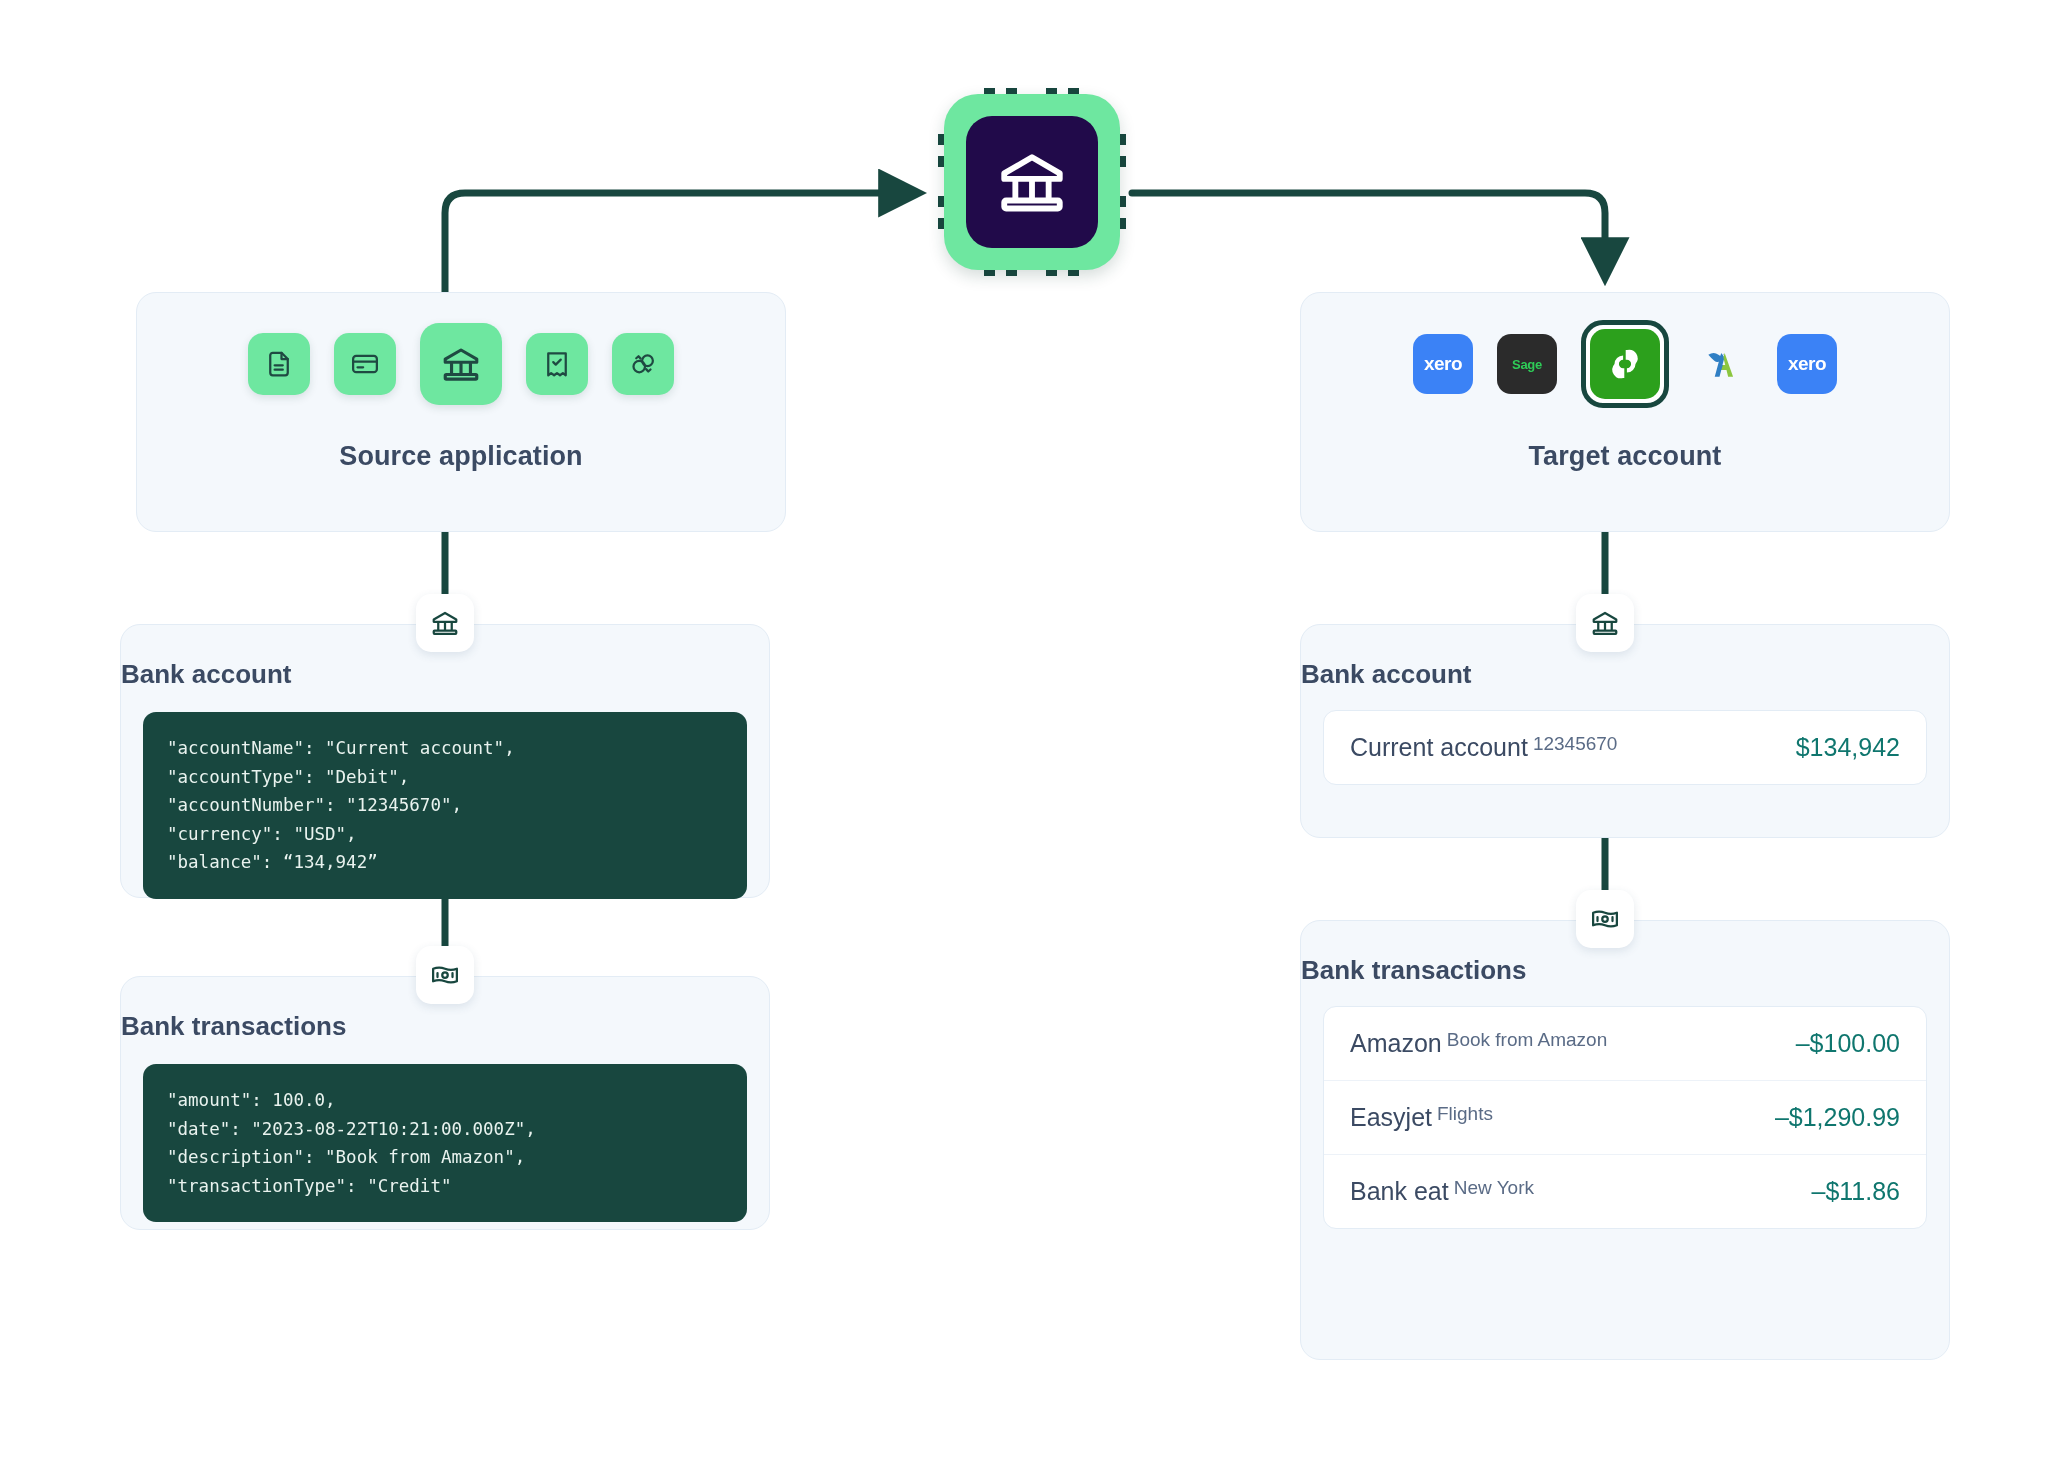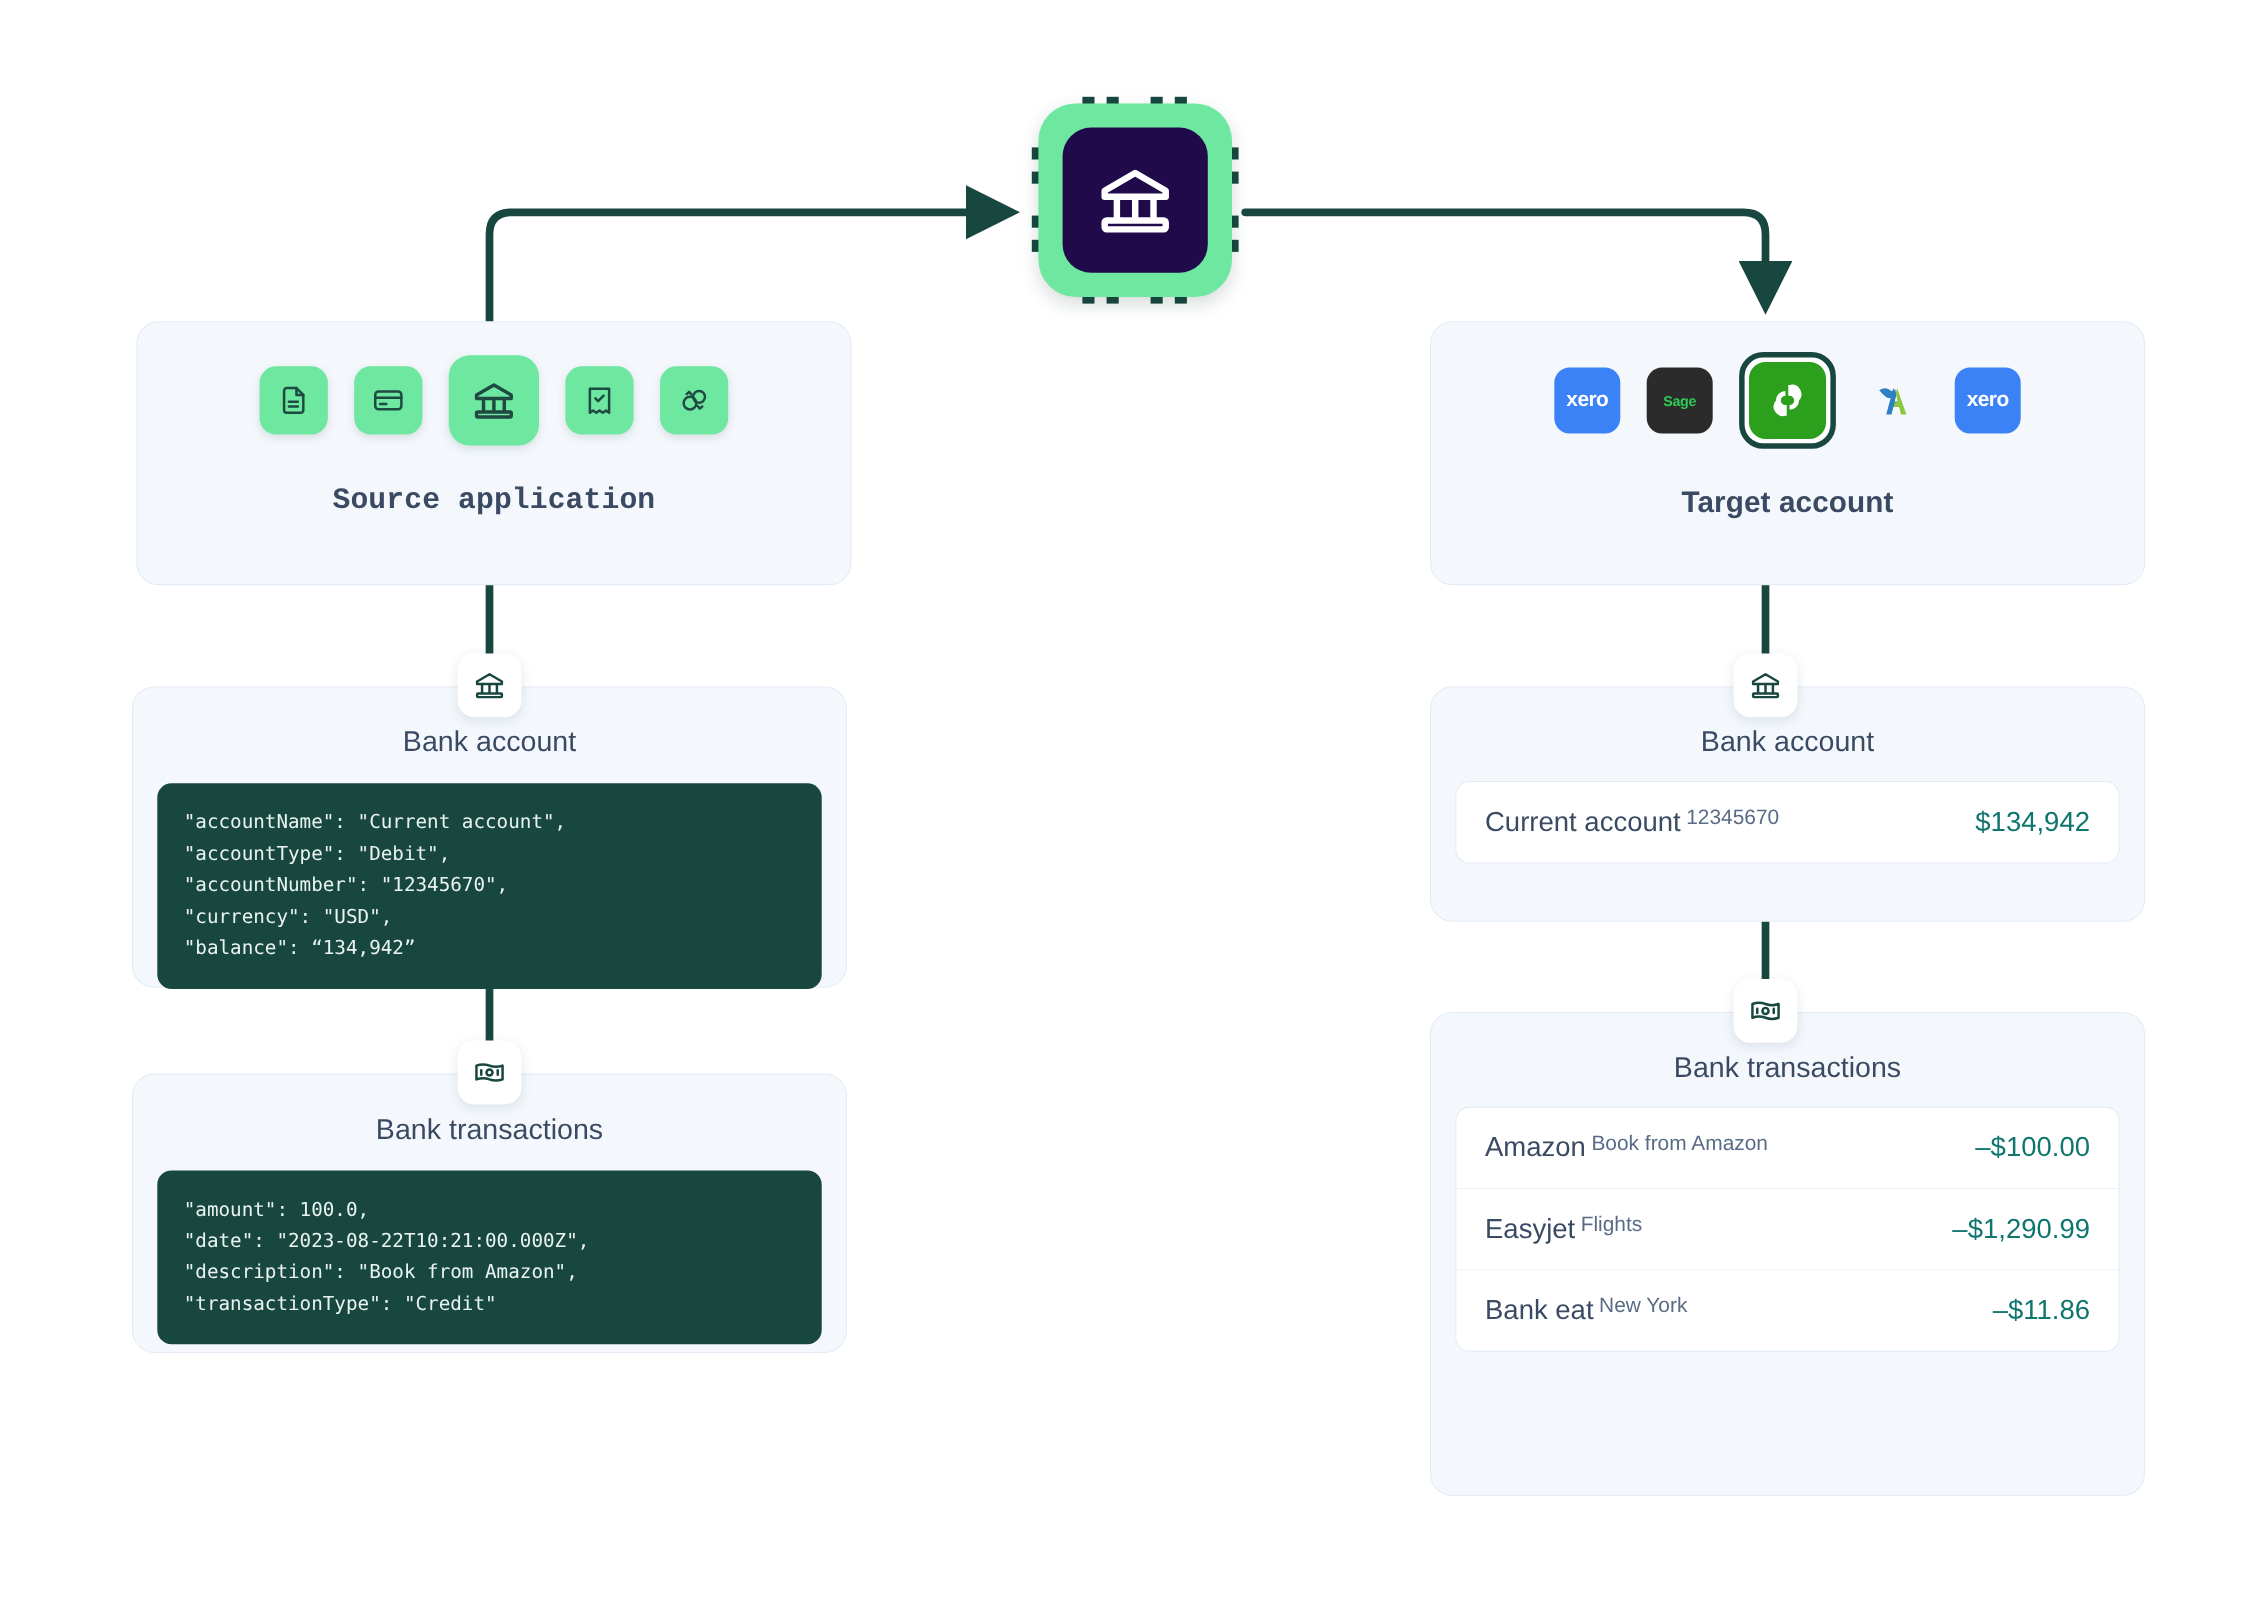--- a/index.html
+++ b/index.html
@@ -68,21 +68,21 @@
   }
   .panel-title {
     text-align: center;
     font-size: 27px;
     font-weight: 700;
     color: #3b4a63;
     letter-spacing: .1px;
   }
 
   .app-panel { width: 650px; height: 240px; top: 292px; }
-  .app-panel.left  { left: 124px; font-family: Liberation Mono, monospace; }
+  .app-panel.left  { left: 136px; }
   .app-panel.right { left: 1300px; }
 
   .icon-row {
     display: flex;
     align-items: center;
     justify-content: center;
     gap: 24px;
     height: 118px;
     margin-top: 12px;
   }
@@ -138,23 +138,23 @@
   }
 
   
   .section {
     position: absolute;
     background: #f4f8fc;
     border: 1px solid #e3ecf5;
     border-radius: 20px;
   }
   .section-title {
-    text-align: center;
+    text-align: left;
     font-size: 26px;
-    font-weight: 400;
+    font-weight: 700;
     color: #3b4a63;
     padding-top: 34px;
   }
 
   .badge {
     position: absolute;
     width: 58px; height: 58px;
     background: #ffffff;
     border-radius: 15px;
     box-shadow: 0 3px 10px rgba(40,70,110,.12);

